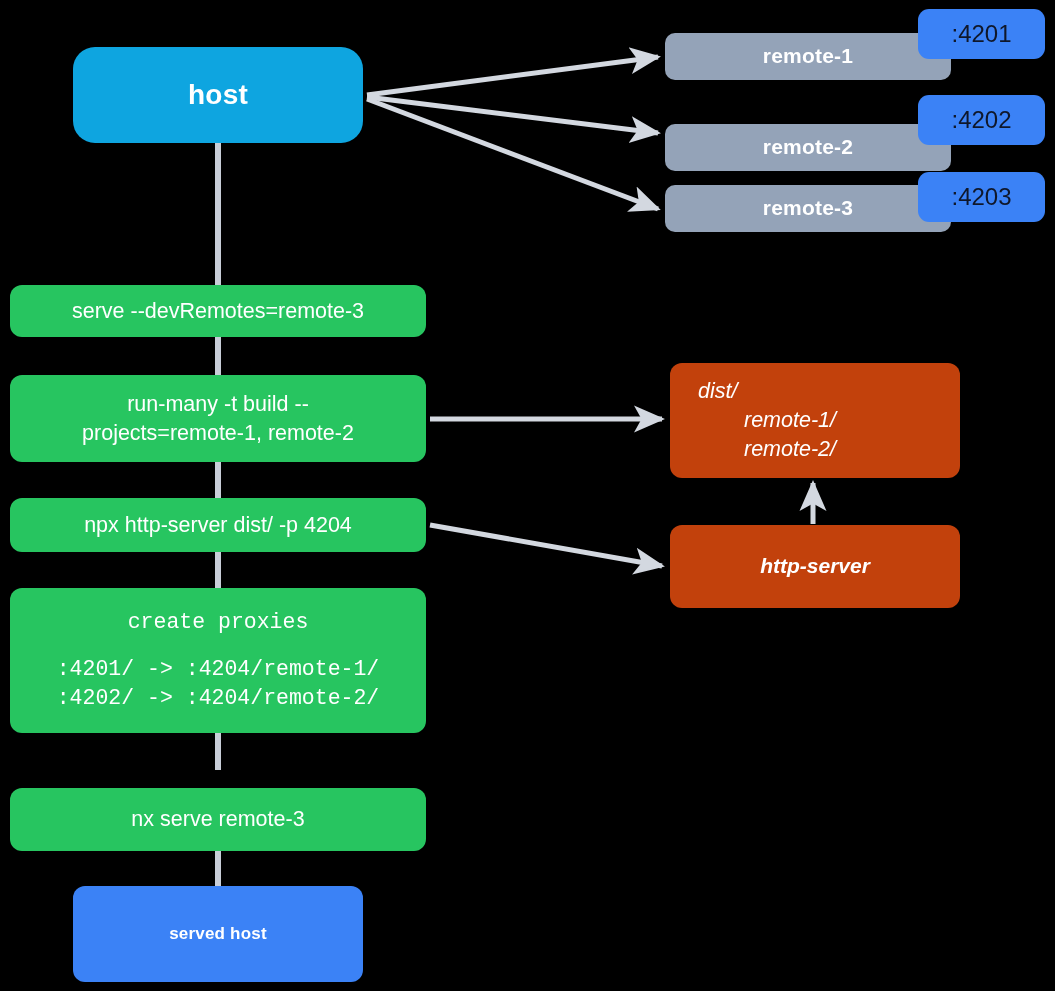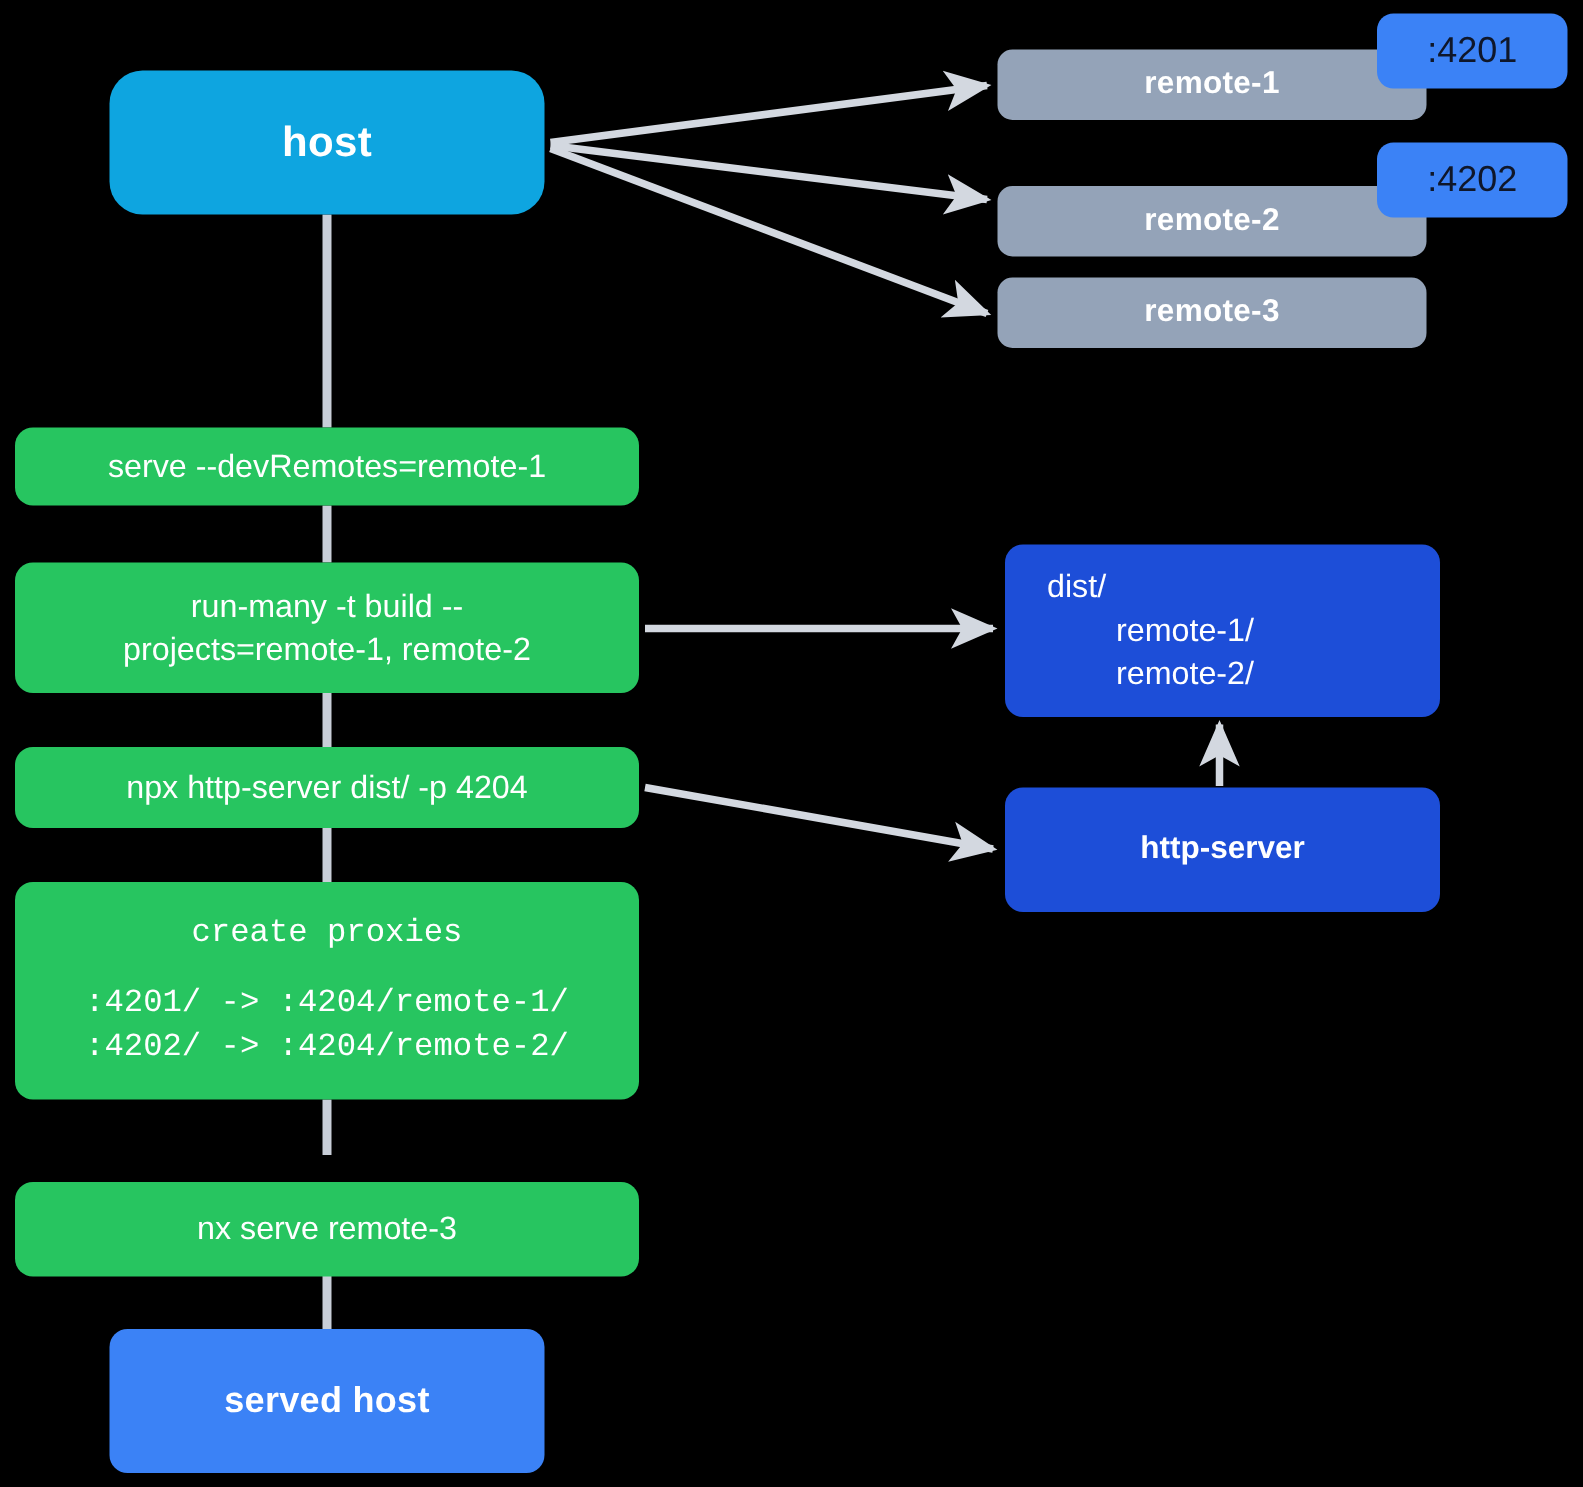--- a/index.html
+++ b/index.html
@@ -33,38 +33,39 @@
   .node-host {
     background: #0EA5E0;
     font-weight: bold;
     font-size: 28px;
     letter-spacing: 0.2px;
     border-radius: 22px;
   }
   .node-servedhost {
     background: #3B82F6;
     font-weight: bold;
-    font-size: 24px;
+    font-size: 17px;
     letter-spacing: 0.2px;
   }
   .node-remote {
     background: #94A3B8;
     font-weight: bold;
     font-size: 21px;
     letter-spacing: 0.2px;
     border-radius: 10px;
   }
   .node-cmd {
     background: #27C560;
     font-weight: normal;
     font-size: 21.5px;
   }
   .node-gray {
-    background: #1d4ed8;
+    background: #c2410c;
     font-size: 21.5px;
+    font-style: italic;
   }
   .node-gray.bold-label {
     font-weight: bold;
     font-size: 21px;
   }
   .badge {
     position: absolute;
     box-sizing: border-box;
     background: #3B82F6;
     border-radius: 11px;
@@ -150,23 +151,26 @@
   <div class="node node-remote" style="left:665px; top:124px; width:286px; height:47px;text-align:center;">
     <span>remote-2</span>
   </div>
   <div class="badge" style="left:918px; top:95px; width:127px; height:50px;">
     <span>:4202</span>
   </div>
 
   <div class="node node-remote" style="left:665px; top:185px; width:286px; height:47px;">
     <span>remote-3</span>
   </div>
+  <div class="badge" style="left:918px; top:172px; width:127px; height:50px;">
+    <span>:4203</span>
+  </div>
 
   <div class="node node-cmd" style="left:10px; top:285px; width:416px; height:52px;">
-    <span class="cmdline">serve --devRemotes=remote-1</span>
+    <span class="cmdline">serve --devRemotes=remote-3</span>
   </div>
 
   <div class="node node-cmd" style="left:10px; top:375px; width:416px; height:87px;">
     <span class="cmdline">run-many -t build --</span>
     <span class="cmdline">projects=remote-1, remote-2</span>
   </div>
 
   <div class="node node-cmd" style="left:10px; top:498px; width:416px; height:54px;">
     <span class="cmdline">npx http-server dist/ -p 4204</span>
   </div>

